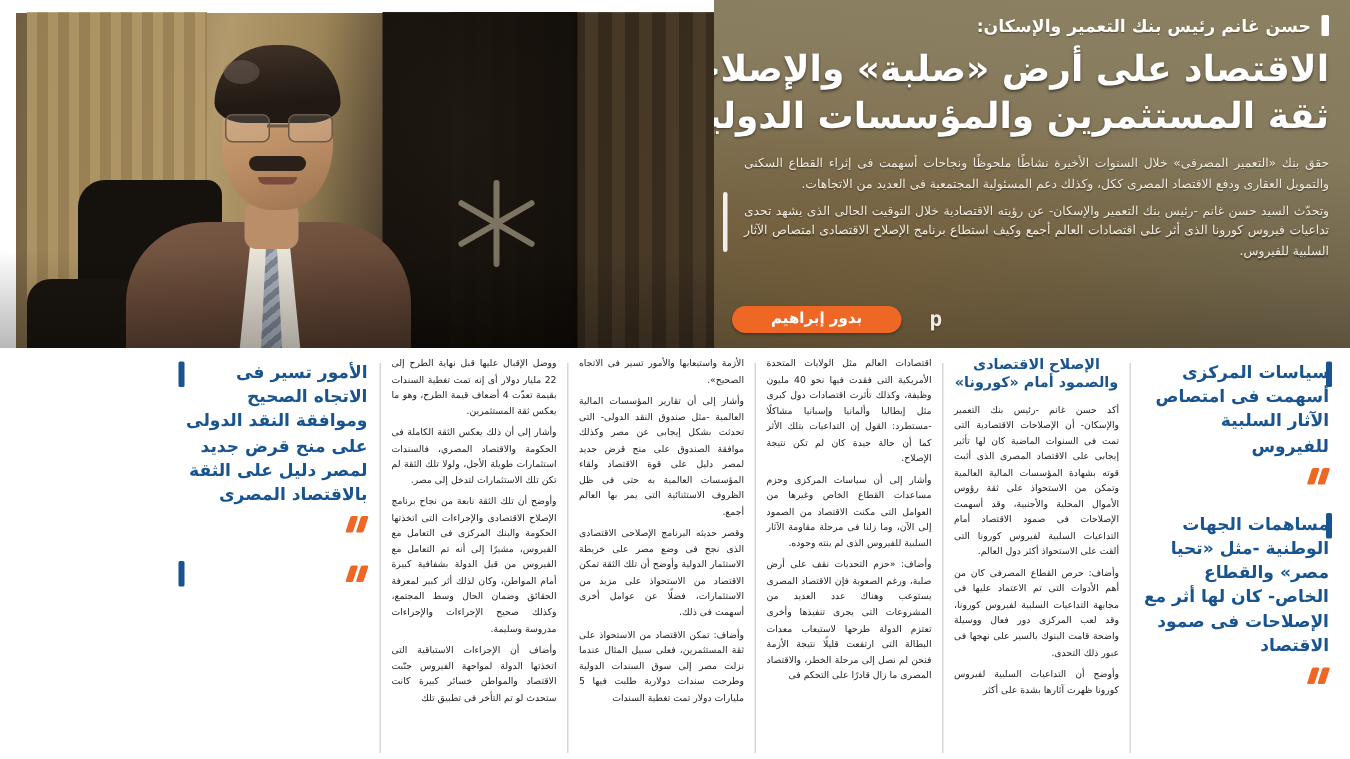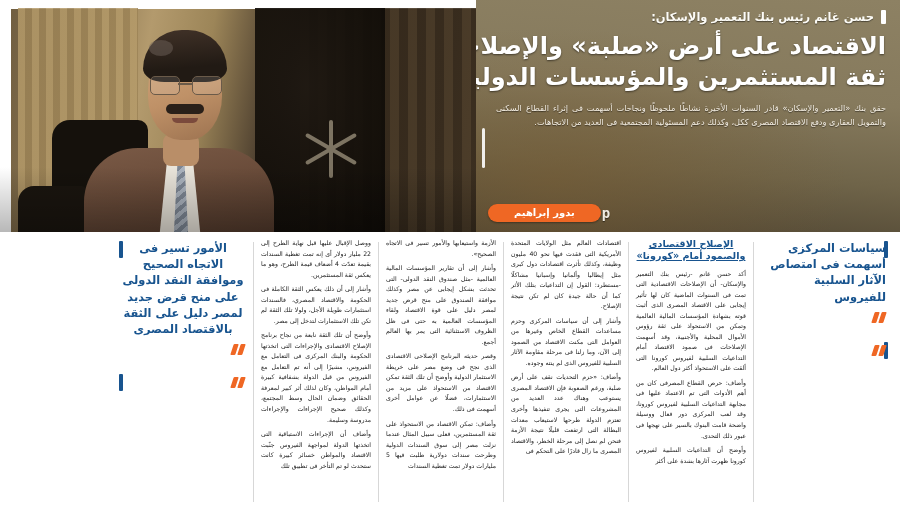--- a/index.html
+++ b/index.html
@@ -80,54 +80,54 @@
   .headline{margin-top:7px;color:#ffffff;font-weight:bold;line-height:1.30;
     font-size:24px;text-align:left;text-shadow:0 1px 2px rgba(0,0,0,.5);
     letter-spacing:0;}
   .headline .l{display:block;white-space:nowrap;}
 
   .deck{margin-top:9px;color:#f3ede2;font-size:8.2px;line-height:1.62;text-align:justify;
     text-shadow:0 1px 1px rgba(0,0,0,.5);padding-left:8px;}
   .deck p{margin:0 0 5px 0;}
   .deck-rule{position:absolute;left:6px;top:128px;width:3px;height:40px;background:#ffffff;opacity:.9;border-radius:2px;}
 
-  .byline-row{position:absolute;left:12px;bottom:10px;display:flex;align-items:center;gap:1px;flex-direction:row-reverse;}
+  .byline-row{position:absolute;left:12px;bottom:10px;display:flex;align-items:center;gap:19px;flex-direction:row-reverse;}
   .byline{background:#ef6724;color:#ffffff;font-size:10px;font-weight:bold;
     padding:3px 26px 4px 26px;border-radius:11px;white-space:nowrap;
     box-shadow:0 1px 2px rgba(0,0,0,.35);}
   .byline-mark{color:#f1ece2;font-size:14px;font-weight:bold;font-family:"DejaVu Sans Mono",monospace;
     text-shadow:0 1px 1px rgba(0,0,0,.5);}
 
   
   .body-area{position:absolute;left:0;top:232px;width:900px;height:274px;
     display:flex;flex-direction:row;box-sizing:border-box;padding:6px 6px 2px 6px;gap:0;}
 
   .col{box-sizing:border-box;position:relative;overflow:hidden;}
   .col.text{padding:0 7px;flex:0 0 124px;}
   .col.quote{flex:0 0 140px;padding:0 8px;}
 
   .vrule{flex:0 0 1px;background:#c9c9c9;margin:4px 0 2px 0;opacity:.75;}
 
   .subhead{font-size:9.6px;font-weight:bold;line-height:1.28;text-align:center;margin:0 0 6px 0;}
-  .subhead.blue{color:#18548f;text-decoration:underline;}
+  .subhead.blue{color:#18548f;}
   .subhead.red{color:#cf2027;}
 
   .ptext{font-size:6.2px;line-height:1.70;color:#1b1b1b;text-align:justify;margin:0 0 4px 0;
     text-justify:inter-word;}
 
   
   .qblock{position:relative;margin:2px 0 14px 0;}
   .qtext{color:#18548f;font-size:11.4px;font-weight:bold;line-height:1.42;text-align:right;margin:0;}
   .qbar{position:absolute;top:1px;width:4px;height:17px;background:#18548f;border-radius:1px;}
   .qbar.r{right:-2px;}
   .qbar.l{left:-2px;}
   .qend{display:block;margin-top:3px;}
   .qend i{display:inline-block;width:5px;height:11px;background:#ef6724;
     transform:skewX(-18deg);border-radius:1px;margin:0 1px;}
-  .q-left .qtext{text-align:center;}
+  .q-left .qtext{}
 </style>
 </head>
 <body>
 
 <div class="page">
 
   <div class="top-block">
 
     <div class="photo-wrap">
       <div class="photo">
@@ -167,21 +167,22 @@
           <span class="bar"></span>
           <span>حسن غانم رئيس بنك التعمير والإسكان:</span>
         </div>
 
         <div class="headline">
           <span class="l">الاقتصاد على أرض «صلبة» والإصلاحات دعمت</span>
           <span class="l">ثقة المستثمرين والمؤسسات الدولية</span>
         </div>
 
         <div class="deck">
-          <p>حقق بنك «التعمير والإسكان» قادر السنوات الأخيرة نشاطًا ملحوظًا ونجاحات أسهمت فى إثراء القطاع السكنى والتمويل العقارى ودفع الاقتصاد المصرى ككل، وكذلك دعم المسئولية المجتمعية فى العديد من الاتجاهات.</p>
+          <p>حقق بنك «التعمير المصرفى» خلال السنوات الأخيرة نشاطًا ملحوظًا ونجاحات أسهمت فى إثراء القطاع السكنى والتمويل العقارى ودفع الاقتصاد المصرى ككل، وكذلك دعم المسئولية المجتمعية فى العديد من الاتجاهات.</p>
+          <p>وتحدّث السيد حسن غانم -رئيس بنك التعمير والإسكان- عن رؤيته الاقتصادية خلال التوقيت الحالى الذى يشهد تحدى تداعيات فيروس كورونا الذى أثر على اقتصادات العالم أجمع وكيف استطاع برنامج الإصلاح الاقتصادى امتصاص الآثار السلبية للفيروس.</p>
         </div>
 
         <div class="deck-rule"></div>
 
         <div class="byline-row">
           <span class="byline">بدور إبراهيم</span>
           <span class="byline-mark">p</span>
         </div>
 
       </div>
@@ -191,20 +192,21 @@
   <div class="body-area">
 
     <div class="col quote q-right">
       <div class="qblock">
         <span class="qbar r"></span>
         <p class="qtext">سياسات المركزى أسهمت فى امتصاص الآثار السلبية للفيروس</p>
         <span class="qend"><i></i><i></i></span>
       </div>
       <div class="qblock">
         <span class="qbar r"></span>
+        <p class="qtext">مساهمات الجهات الوطنية -مثل «تحيا مصر» والقطاع الخاص- كان لها أثر مع الإصلاحات فى صمود الاقتصاد</p>
         <span class="qend"><i></i><i></i></span>
       </div>
     </div>
 
     <div class="vrule"></div>
 
     <div class="col text">
       <h3 class="subhead blue">الإصلاح الاقتصادى والصمود أمام «كورونا»</h3>
       <p class="ptext">أكد حسن غانم -رئيس بنك التعمير والإسكان- أن الإصلاحات الاقتصادية التى تمت فى السنوات الماضية كان لها تأثير إيجابى على الاقتصاد المصرى الذى أثبت قوته بشهادة المؤسسات المالية العالمية وتمكن من الاستحواذ على ثقة رؤوس الأموال المحلية والأجنبية، وقد أسهمت الإصلاحات فى صمود الاقتصاد أمام التداعيات السلبية لفيروس كورونا التى ألقت على الاستحواذ أكثر دول العالم.</p>
       <p class="ptext">وأضاف: حرص القطاع المصرفى كان من أهم الأدوات التى تم الاعتماد عليها فى مجابهة التداعيات السلبية لفيروس كورونا، وقد لعب المركزى دور فعال ووسيلة واضحة قامت البنوك بالسير على نهجها فى عبور ذلك التحدى.</p>

